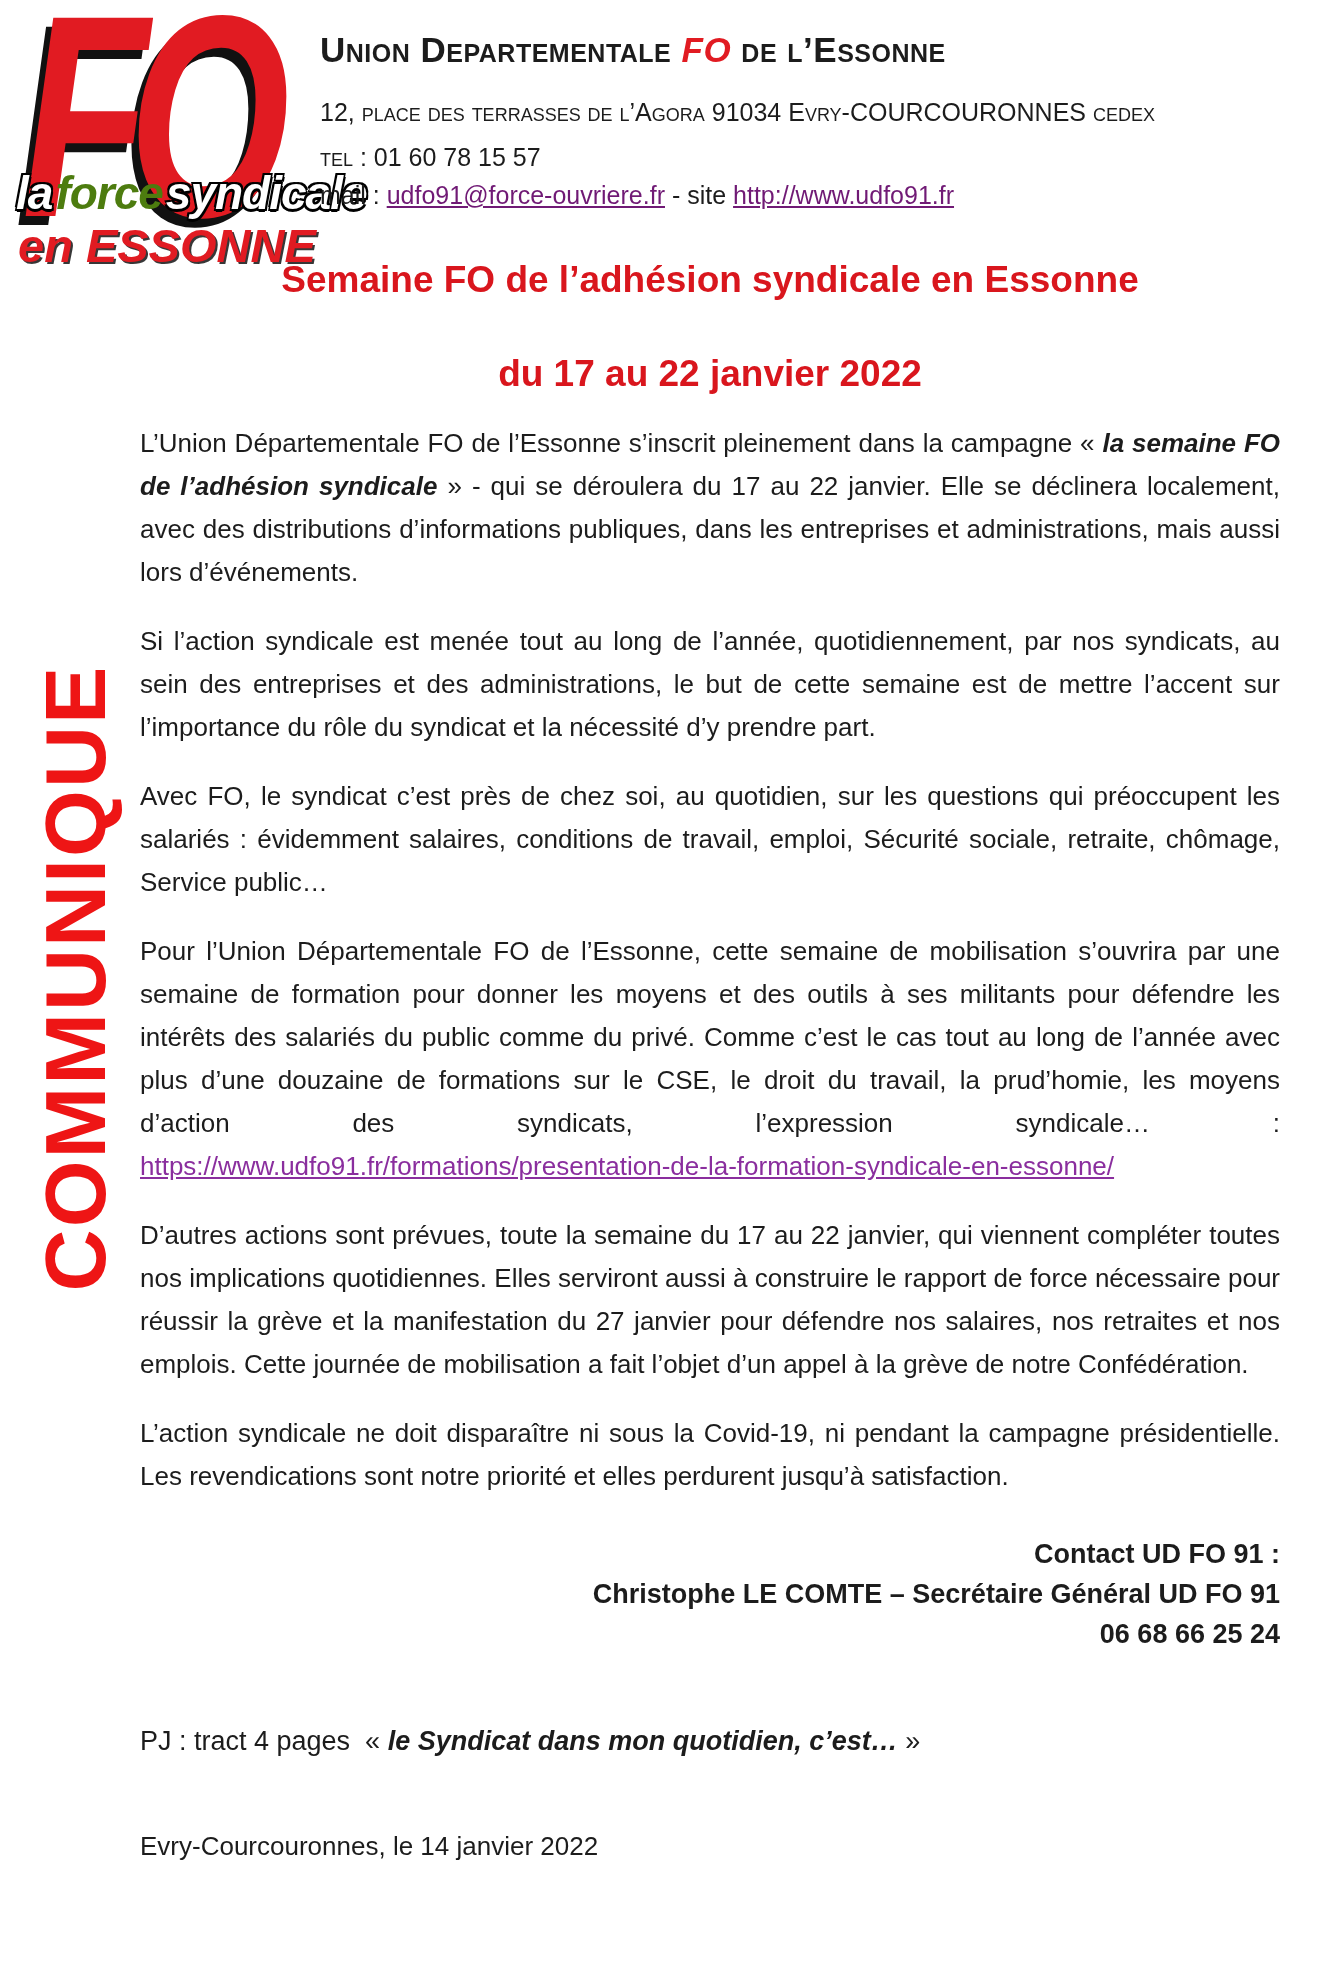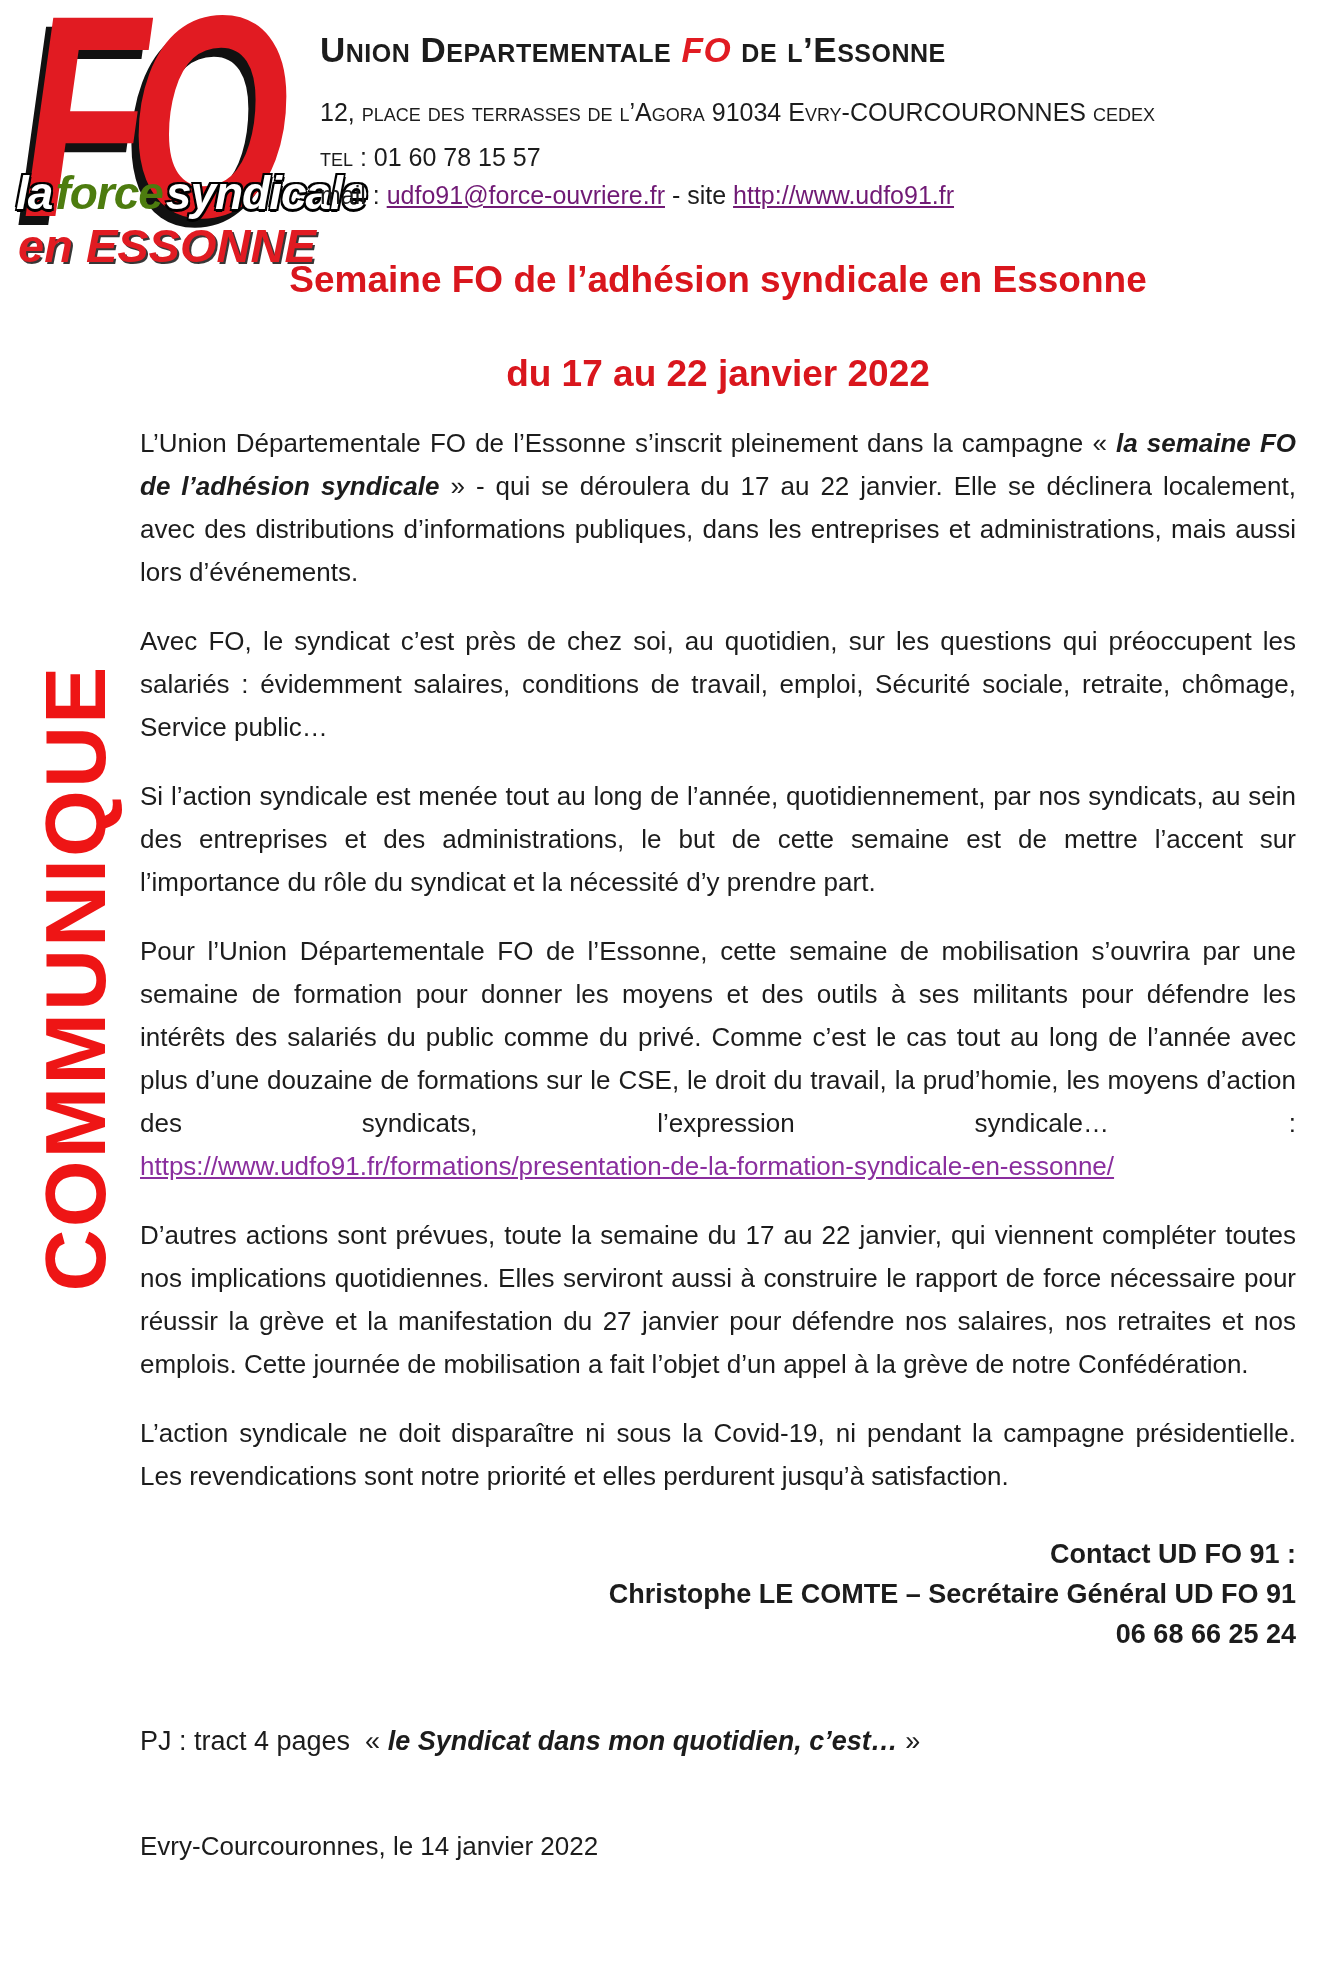--- a/index.html
+++ b/index.html
@@ -57,21 +57,21 @@
     width:726px; height:100px; line-height:100px;
     transform:rotate(-90deg);
     text-align:center;
     font-size:86px; font-weight:800;
     letter-spacing:2px;
     color:#ee1515;
     white-space:nowrap;
   }
 
   
-  .content { padding:258px 24px 0 140px; }
+  .content { padding:258px 40px 0 140px; }
   .doc-title {
     text-align:center;
     color:#d9161d;
     font-size:37px; line-height:44px; font-weight:bold;
     margin-bottom:50px;
   }
   .doc-title.second { margin-bottom:26px; }
   .content p {
     font-size:26px; line-height:43px;
     text-align:justify;
@@ -106,23 +106,23 @@
 </div>
 
 <div class="banner">COMMUNIQUE</div>
 
 <div class="content">
   <div class="doc-title">Semaine FO de l’adhésion syndicale en Essonne</div>
   <div class="doc-title second">du 17 au 22 janvier 2022</div>
 
   <p><span>L’Union Départementale FO de l’Essonne s’inscrit pleinement dans la campagne « </span><span class="em-bi">la semaine FO de l’adhésion syndicale</span><span> » - qui se déroulera du 17 au 22 janvier. Elle se déclinera localement, avec des distributions d’informations publiques, dans les entreprises et administrations, mais aussi lors d’événements.</span></p>
 
+  <p>Si l’action syndicale est menée tout au long de l’année, quotidiennement, par nos syndicats, au sein des entreprises et des administrations, le but de cette semaine est de mettre l’accent sur l’importance du rôle du syndicat et la nécessité d’y prendre part.</p>
+
   <p>Avec FO, le syndicat c’est près de chez soi, au quotidien, sur les questions qui préoccupent les salariés : évidemment salaires, conditions de travail, emploi, Sécurité sociale, retraite, chômage, Service public…</p>
-
-  <p>Si l’action syndicale est menée tout au long de l’année, quotidiennement, par nos syndicats, au sein des entreprises et des administrations, le but de cette semaine est de mettre l’accent sur l’importance du rôle du syndicat et la nécessité d’y prendre part.</p>
 
   <p><span>Pour l’Union Départementale FO de l’Essonne, cette semaine de mobilisation s’ouvrira par une semaine de formation pour donner les moyens et des outils à ses militants pour défendre les intérêts des salariés du public comme du privé. Comme c’est le cas tout au long de l’année avec plus d’une douzaine de formations sur le CSE, le droit du travail, la prud’homie, les moyens d’action des syndicats, l’expression syndicale… : </span><a class="link-visited">https://www.udfo91.fr/formations/presentation-de-la-formation-syndicale-en-essonne/</a></p>
 
   <p>D’autres actions sont prévues, toute la semaine du 17 au 22 janvier, qui viennent compléter toutes nos implications quotidiennes. Elles serviront aussi à construire le rapport de force nécessaire pour réussir la grève et la manifestation du 27 janvier pour défendre nos salaires, nos retraites et nos emplois. Cette journée de mobilisation a fait l’objet d’un appel à la grève de notre Confédération.</p>
 
   <p>L’action syndicale ne doit disparaître ni sous la Covid-19, ni pendant la campagne présidentielle. Les revendications sont notre priorité et elles perdurent jusqu’à satisfaction.</p>
 
   <div class="contact">
     <div>Contact UD FO 91 :</div>
     <div>Christophe LE COMTE – Secrétaire Général UD FO 91</div>

